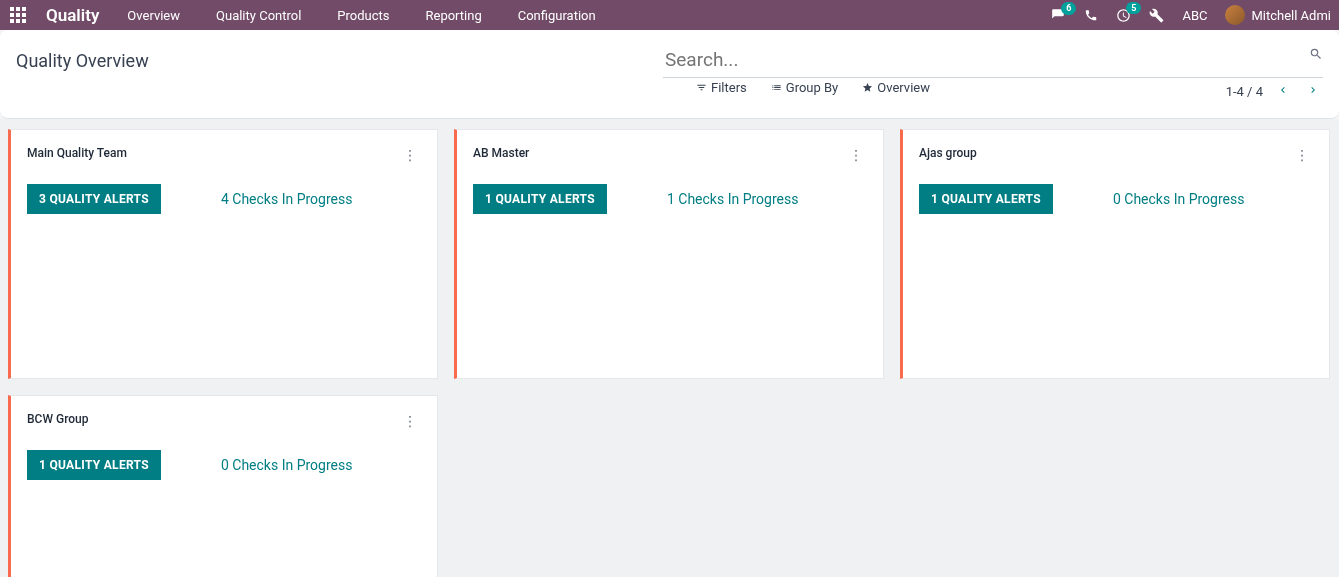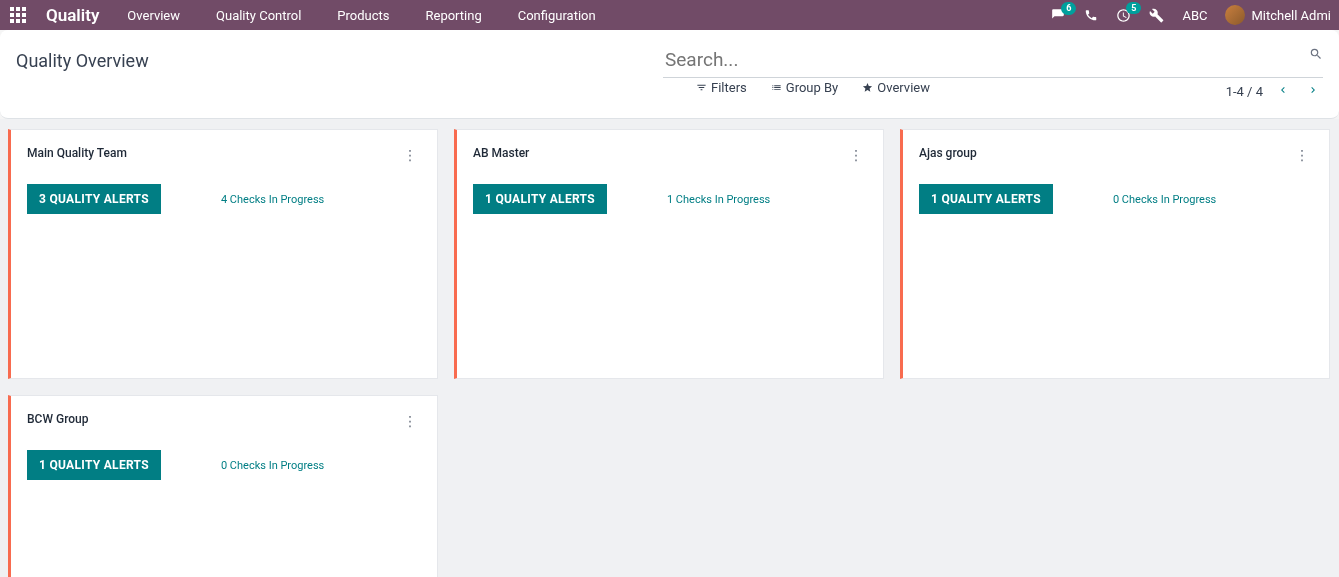--- a/index.html
+++ b/index.html
@@ -247,21 +247,21 @@
       border: none;
       padding: 8px 12px;
       font-size: 12px;
       font-weight: 700;
       cursor: pointer;
       letter-spacing: 0.3px;
     }
     
     .checks-text {
       color: #017e84;
-      font-size: 11px;
+      font-size: 14px;
     }
   </style>
 </head>
 <body>
 
 <div class="navbar">
   <div class="navbar-left">
     <div class="apps-icon">
       <span></span>
         <span></span>

